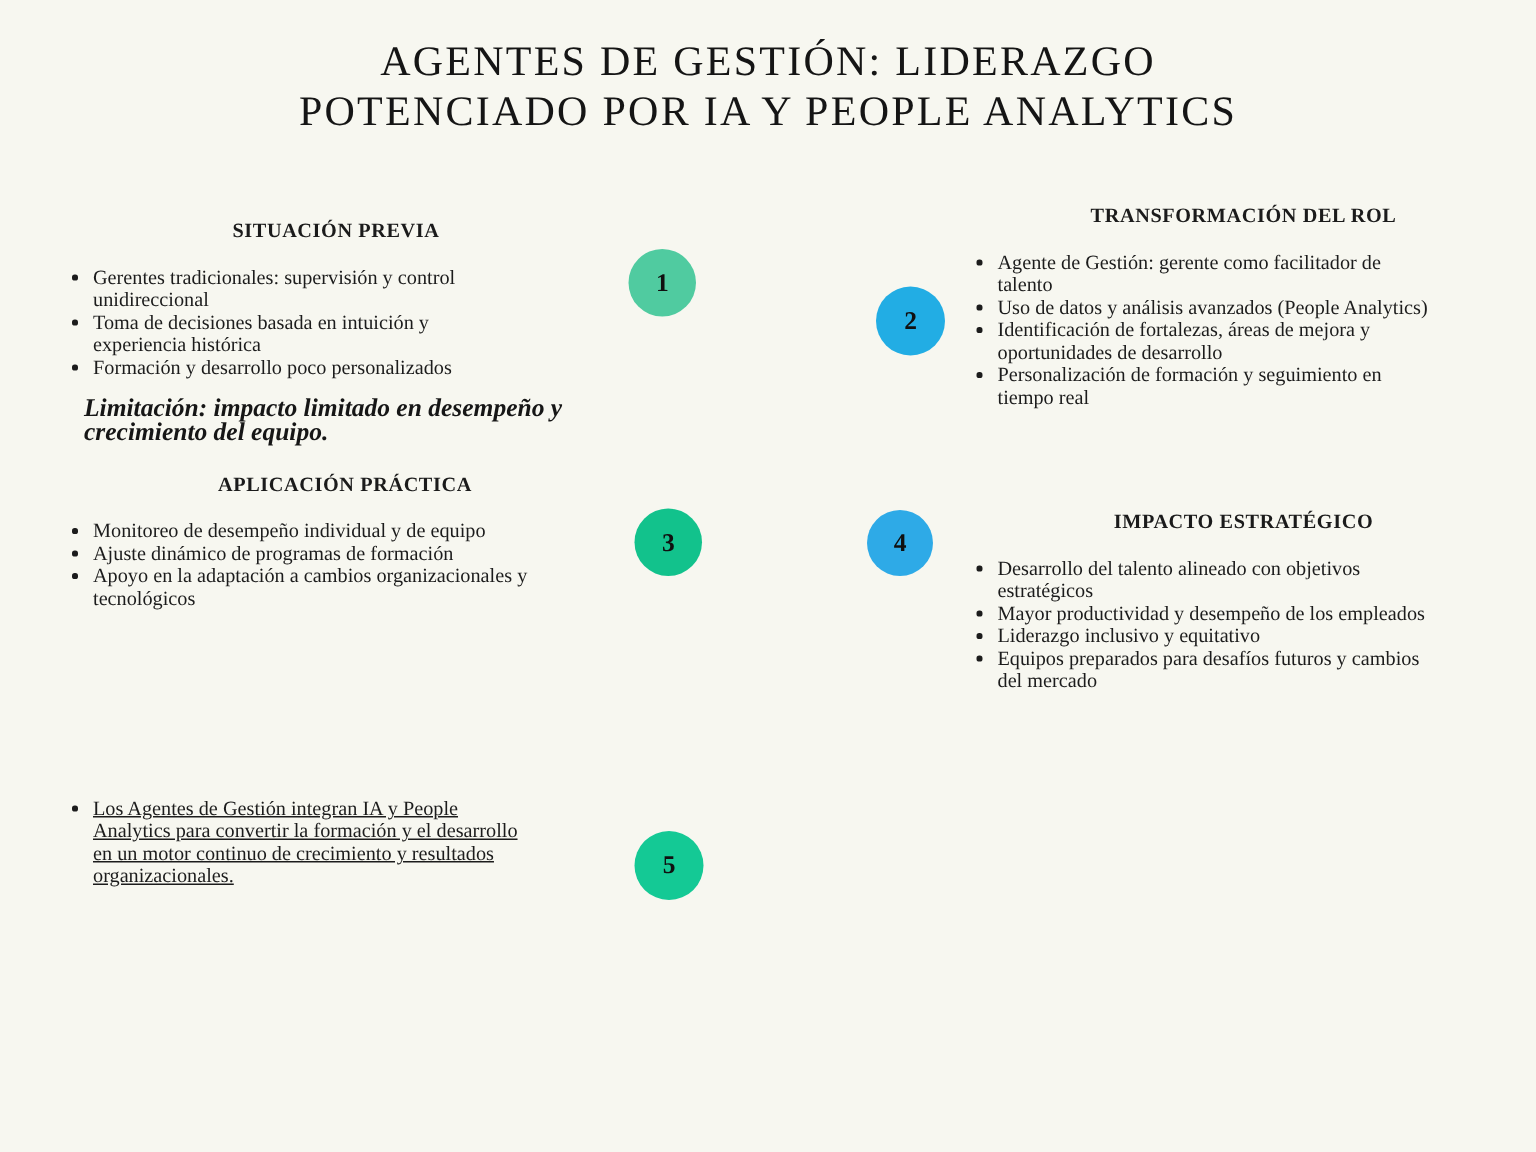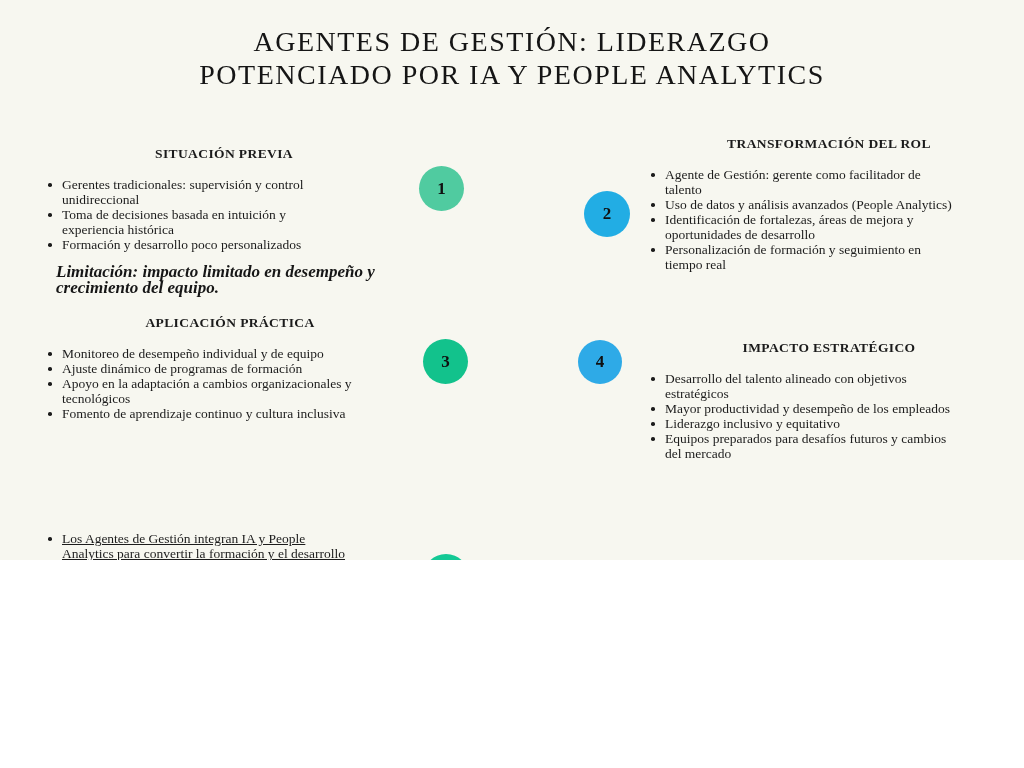--- a/index.html
+++ b/index.html
@@ -1,19 +1,19 @@
 <!DOCTYPE html>
 <html><head>
 <meta charset="utf-8">
 <style>
   html, body { margin: 0; padding: 0; }
   .slide {
     position: relative;
     width: 1024px;
-    height: 560px;
+    height: 768px;
     background: #F7F7F0;
     font-family: "Liberation Serif", "DejaVu Serif", serif;
     color: #1c1c1c;
     overflow: hidden;
   }
   .title {
     position: absolute;
     top: 25px;
     left: 0;
     width: 100%;
@@ -116,21 +116,20 @@
     </ul>
   </section>
 
   <section class="block" id="b3">
     <h2>APLICACIÓN PRÁCTICA</h2>
     <ul>
       <li><span class="dot"></span><span class="btxt">Monitoreo de desempeño individual y de equipo</span></li>
       <li><span class="dot"></span><span class="btxt">Ajuste dinámico de programas de formación</span></li>
       <li><span class="dot"></span><span class="btxt">Apoyo en la adaptación a cambios organizacionales y
 tecnológicos</span></li>
-      <li><span class="dot"></span><span class="btxt">Fomento de aprendizaje continuo y cultura inclusiva</span></li>
     </ul>
   </section>
 
   <section class="block" id="b4">
     <h2>IMPACTO ESTRATÉGICO</h2>
     <ul>
       <li><span class="dot"></span><span class="btxt">Desarrollo del talento alineado con objetivos
 estratégicos</span></li>
       <li><span class="dot"></span><span class="btxt">Mayor productividad y desempeño de los empleados</span></li>
       <li><span class="dot"></span><span class="btxt">Liderazgo inclusivo y equitativo</span></li>

